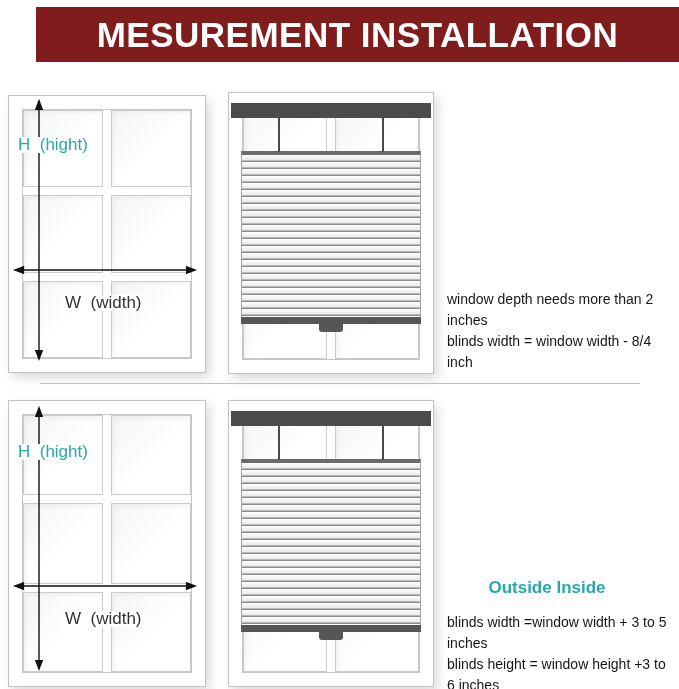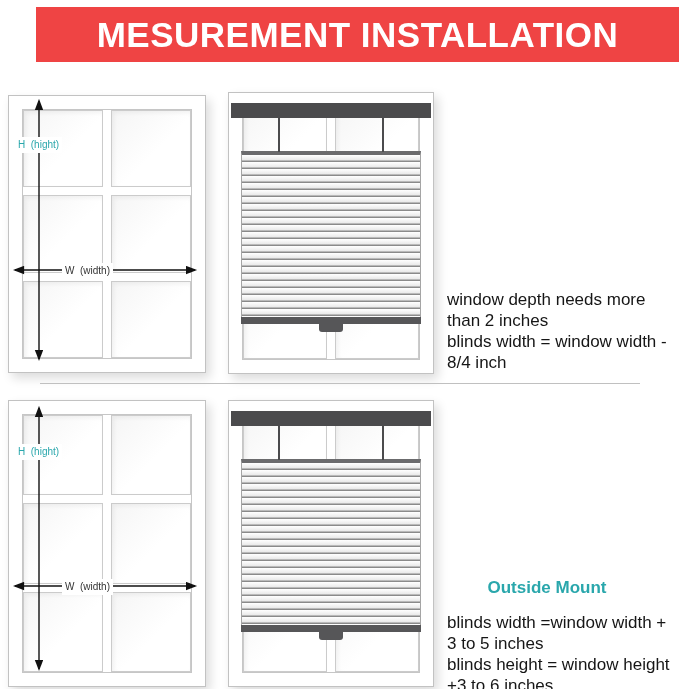--- a/index.html
+++ b/index.html
@@ -2,21 +2,21 @@
 <html><head>
 <meta charset="utf-8">
 <style>
   html, body { margin:0; padding:0; background:#ffffff; }
   body { font-family: "Liberation Sans", sans-serif; }
   .stage { position:relative; width:679px; height:689px; background:#fff; overflow:hidden; }
 
   
   .banner {
     position:absolute; left:36px; top:7px; right:0; height:55px;
-    background:#ef4444; color:#ffffff;
+    background:#7f1d1d; color:#ffffff;
     display:flex; align-items:center; justify-content:center;
     font-weight:700; font-size:35px; letter-spacing:0.5px;
     z-index:2;
   }
 
   
   .window {
     position:absolute; background:#ffffff;
     border:1px solid #c2c2c2;
     box-shadow: 4px 5px 10px rgba(0,0,0,0.14);
@@ -46,40 +46,40 @@
     border-left:1px solid #a5a5a5; border-right:1px solid #a5a5a5;
   }
   .bottomrail { position:absolute; left:12px; right:12px; top:224px; height:7px; background:#565658; z-index:4; }
   .pull { position:absolute; left:50%; transform:translateX(-50%); top:231px; width:24px; height:8px; background:#565658; border-radius:0 0 3px 3px; z-index:4; }
 
   
   .arrows { position:absolute; left:0; top:0; z-index:5; pointer-events:none; }
 
   
   .dim-label {
-    position:absolute; z-index:6; font-size:10px; background:#ffffff;
+    position:absolute; z-index:6; font-size:17px; background:#ffffff;
     padding:0 3px; white-space:pre; line-height:16px;
   }
   .h-label { color:#2aa7ac; }
-  .w-label { color:#333333; }
+  .w-label { color:#333333;margin-top:32px; }
   #h1 { left:15px; top:137px; }
   #w1 { left:62px; top:263px; }
   #h2 { left:15px; top:444px; }
   #w2 { left:62px; top:579px; }
 
   
   .mount-title {
     position:absolute; left:442px; width:210px; text-align:center;
     font-size:17px; font-weight:700; color:#2aa7ac; z-index:2;
   }
   #t1 { top:258px; }
   #t2 { top:578px; }
   .notes {
     position:absolute; left:447px; width:225px;
-    font-size:17px; color:#161616; line-height:21px; z-index:2;
+    font-size:14px; color:#161616; line-height:21px; z-index:2;
   }
   #s1 { top:289px; }
   #s2 { top:612px; }
 
   .divider { position:absolute; left:40px; top:383px; width:600px; border-top:1px solid #c0c0c0; z-index:1; }
 
   
   #win1   { left:8px;   top:95px;  width:196px; height:276px; }
   #blind1 { left:228px; top:92px;  width:204px; height:280px; }
   #win2   { left:8px;   top:400px; width:196px; height:285px; }
@@ -170,19 +170,19 @@
   <span class="dim-label h-label" id="h2">H  (hight)</span>
   <span class="dim-label w-label" id="w2">W  (width)</span>
 
   <div class="notes" id="s1">
     <div>window depth needs more than 2 inches</div>
     <div>blinds width = window width - 8/4 inch</div>
   </div>
 
   <div class="divider"></div>
 
-  <div class="mount-title" id="t2">Outside Mount</div>
+  <div class="mount-title" id="t2">Outside Inside</div>
   <div class="notes" id="s2">
     <div>blinds width =window width + 3 to 5 inches</div>
     <div>blinds height = window height +3 to 6 inches</div>
   </div>
 
 </div>
 
 </body></html>

